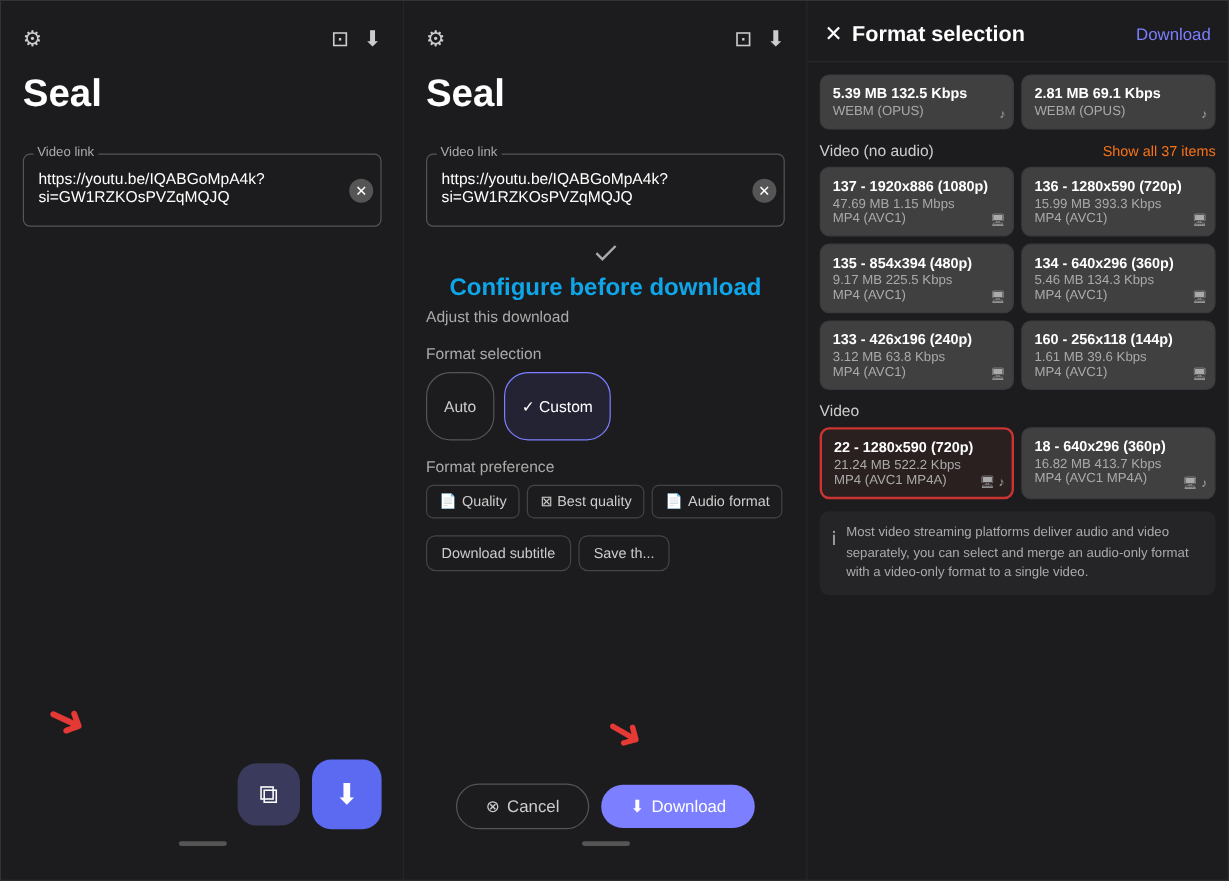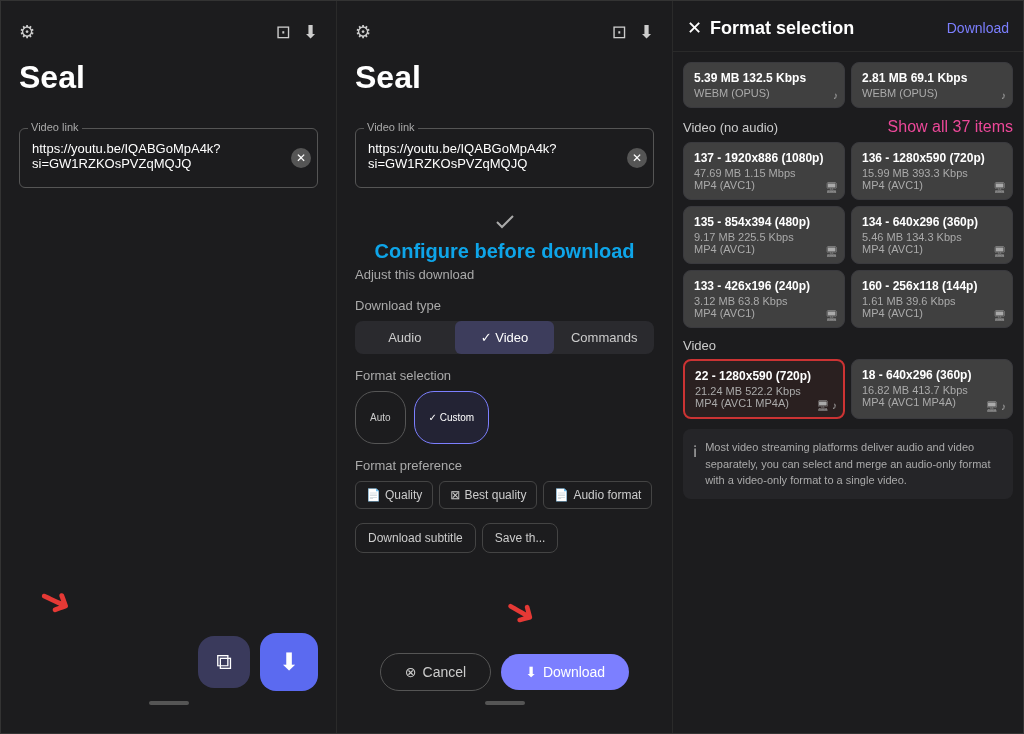--- a/index.html
+++ b/index.html
@@ -74,21 +74,21 @@
       font-weight: 700;
       color: #fff;
       margin-bottom: 32px;
     }
 
     
     .input-group {
       border: 1px solid #555;
       border-radius: 6px;
       padding: 4px 8px;
-      margin-bottom: 12px;
+      margin-bottom: 0;
       position: relative;
       background: transparent;
     }
 
     .input-label {
       font-size: 11px;
       color: #aaa;
       position: absolute;
       top: -8px;
       left: 8px;
@@ -232,21 +232,21 @@
       display: flex;
       gap: 8px;
     }
 
     .pill {
       border: 1px solid #555;
       border-radius: 20px;
       padding: 20px 14px;
       background: transparent;
       color: #ccc;
-      font-size: 10px;
+      font-size: 13px;
       cursor: pointer;
       display: flex;
       align-items: center;
       gap: 4px;
     }
 
     .pill.active {
       border-color: #7c7fff;
       color: #fff;
       background: rgba(100, 100, 255, 0.1);
@@ -427,22 +427,22 @@
 
     .section-header-label {
       font-size: 13px;
       color: #ccc;
       font-weight: 500;
     }
 
     .show-all-btn {
       background: none;
       border: none;
-      color: #ec4899;
-      font-size: 16px;
+      color: #f97316;
+      font-size: 12px;
       cursor: pointer;
     }
 
     
     .info-box {
       display: flex;
       gap: 8px;
       padding: 10px;
       background: #252528;
       border-radius: 8px;
@@ -526,28 +526,20 @@
 
   <div class="configure-icon">
     <svg width="24" height="24" viewBox="0 0 24 24" fill="none">
       <polyline points="20,6 9,17 4,12" stroke="#aaa" stroke-width="2" fill="none"></polyline>
     </svg>
   </div>
 
   <div class="configure-title">Configure before download</div>
   <div class="configure-subtitle">Adjust this download</div>
 
-  <div class="section-block">
-    <div class="section-label">Download type</div>
-    <div class="type-buttons">
-      <button class="type-btn">Audio</button>
-      <button class="type-btn active">✓ Video</button>
-      <button class="type-btn">Commands</button>
-    </div>
-  </div>
 
   <div class="section-block">
     <div class="section-label">Format selection</div>
     <div class="pill-row">
       <button class="pill">Auto</button>
       <button class="pill active">✓ Custom</button>
     </div>
   </div>
 
   <div class="section-block">

